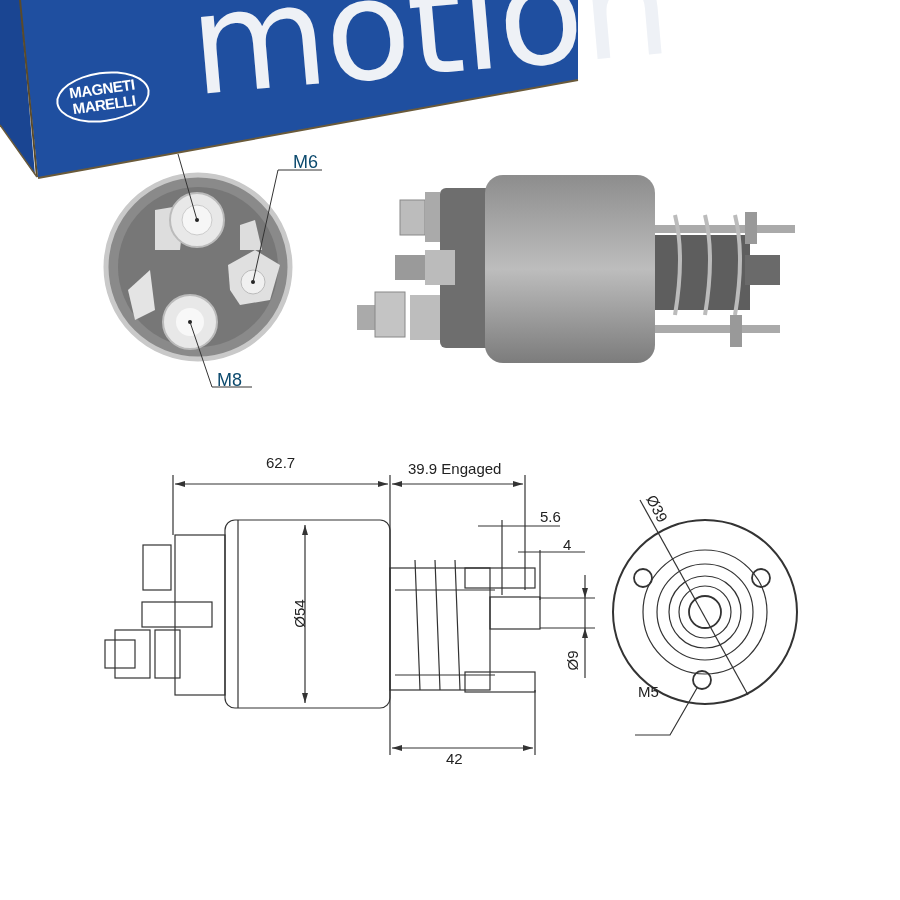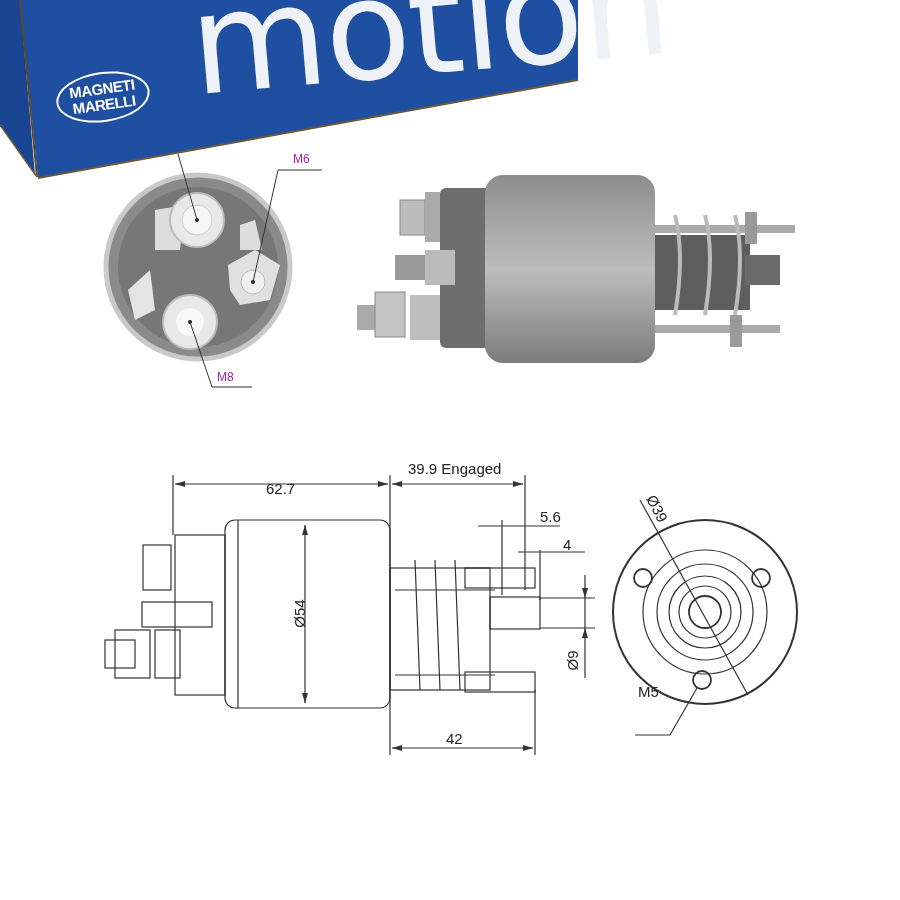--- a/index.html
+++ b/index.html
@@ -1,21 +1,21 @@
 <!DOCTYPE html>
 <html><head>
 <meta charset="utf-8">
 <style>
   html, body { margin:0; padding:0; background:#ffffff; }
   body { width:900px; height:900px; position:relative; overflow:hidden; font-family:"Liberation Sans", sans-serif; }
   .box { position:absolute; left:0; top:0; width:900px; height:200px; }
   .brand-logo { position:absolute; left:56px; top:72px; width:94px; height:50px; transform:rotate(-8deg); color:#fff; font-weight:bold; font-size:15px; line-height:16px; text-align:center; border-radius:50%; border:2px solid #fff; padding-top:7px; box-sizing:border-box; letter-spacing:-0.5px; }
   .motion-text { position:absolute; left:198px; top:-36px; font-size:140px; color:#eef1f6; font-weight:normal; transform:rotate(-5deg); transform-origin:left bottom; letter-spacing:-2px; font-family:"DejaVu Sans", sans-serif; }
   .dim-label { position:absolute; font-size:15px; color:#222; font-family:"Liberation Sans", sans-serif; }
-  .callout-label { position:absolute; font-size:12px; color:#a21caf; }
+  .callout-label { position:absolute; font-size:18px; color:#0c4a6e; }
 </style>
 </head>
 <body>
 
 <div class="box">
   <svg width="900" height="200" style="position:absolute;left:0;top:0">
     <polygon points="0,0 20,0 35,175 0,125" fill="#1a4592"></polygon>
     <polygon points="20,0 578,0 578,80 38,178" fill="#1f4fa0"></polygon>
     <line x1="20" y1="0" x2="37" y2="177" stroke="#5a4a2a" stroke-width="2"></line>
     <line x1="38" y1="178" x2="578" y2="80" stroke="#6a5a3a" stroke-width="2"></line>
@@ -132,21 +132,21 @@
     <polygon points="523,484 513,481 513,487"></polygon>
     <polygon points="305,525 302,535 308,535"></polygon>
     <polygon points="305,703 302,693 308,693"></polygon>
     <polygon points="392,748 402,745 402,751"></polygon>
     <polygon points="533,748 523,745 523,751"></polygon>
     <polygon points="585,598 582,588 588,588"></polygon>
     <polygon points="585,628 582,638 588,638"></polygon>
   </g>
 </svg>
 
-<div class="dim-label" style="left:266px;top:480px">62.7</div>
+<div class="dim-label" style="left:266px;top:454px">62.7</div>
 <div class="dim-label" style="left:408px;top:460px">39.9 Engaged</div>
 <div class="dim-label" style="left:285px;top:605px;transform:rotate(-90deg)">Ø54</div>
 <div class="dim-label" style="left:540px;top:508px">5.6</div>
 <div class="dim-label" style="left:563px;top:536px">4</div>
 <div class="dim-label" style="left:562px;top:652px;transform:rotate(-90deg)">Ø9</div>
-<div class="dim-label" style="left:446px;top:730px">42</div>
+<div class="dim-label" style="left:446px;top:750px">42</div>
 <div class="dim-label" style="left:643px;top:500px;transform:rotate(62deg)">Ø39</div>
 <div class="dim-label" style="left:638px;top:683px">M5</div>
 
 </body></html>

